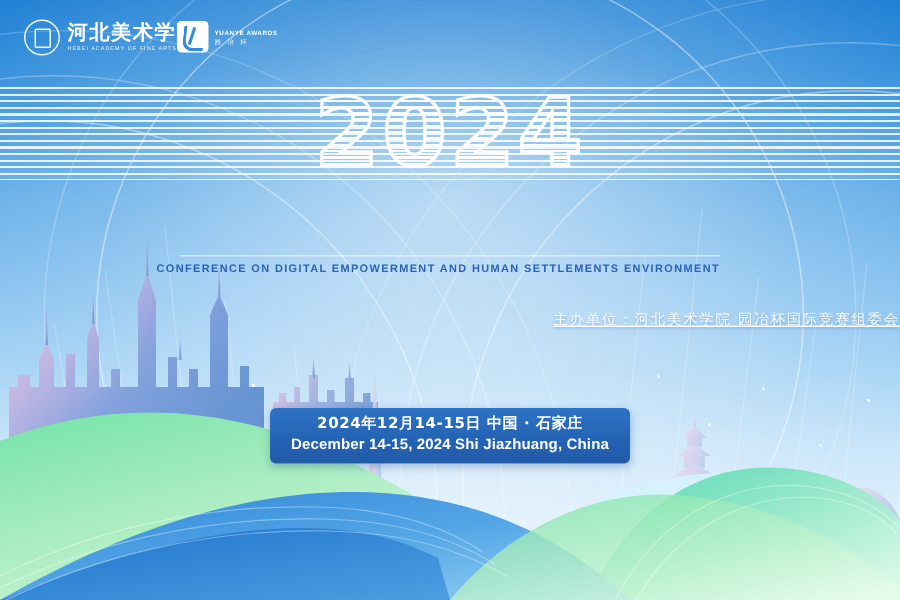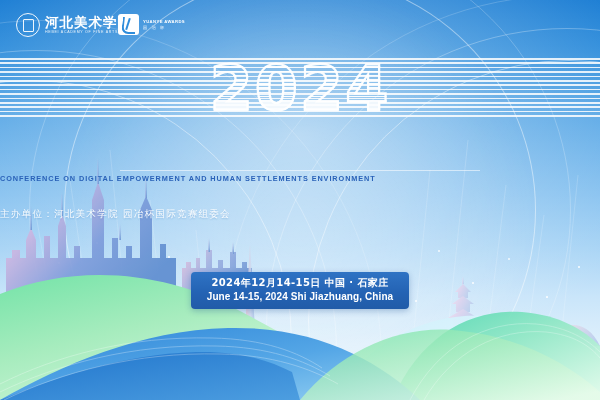--- a/index.html
+++ b/index.html
@@ -96,35 +96,36 @@
 
   
   .title-cn{
     position:absolute;left:0;top:126px;width:600px;text-align:center;
     font-family:"DejaVu Sans","Liberation Sans",sans-serif;
     font-size:33px;line-height:40px;font-weight:700;letter-spacing:2.5px;
     color:#18409a;
     text-shadow:0 1px 2px rgba(255,255,255,.45);
   }
   .title-en{
-    position:absolute;left:0;top:173px;width:480px;text-align:left;
+    position:absolute;left:0;top:173px;width:480px;text-align:right;
     font-size:7.3px;line-height:11px;letter-spacing:.92px;font-weight:600;
     color:#2a62b8;white-space:nowrap;
   }
   .title-rule{
     position:absolute;left:50%;top:170px;transform:translateX(-50%);
     width:360px;height:1px;background:rgba(255,255,255,.55);
   }
 
   .organizer{
-    position:absolute;left:0;top:207px;width:600px;text-align:left;
+    position:absolute;left:0;top:207px;width:600px;text-align:right;
     font-family:"DejaVu Sans","Liberation Sans",sans-serif;
     font-size:9.6px;line-height:14px;letter-spacing:1.2px;
     color:#ffffff;opacity:.95;
     text-shadow:0 1px 2px rgba(40,110,180,.35);
+    text-decoration:underline;
   }
 
   
   .date-plate{
     position:absolute;left:50%;top:272px;transform:translateX(-50%);
     min-width:190px;padding:4px 14px 5px;
     border-radius:4px;text-align:center;
     background:linear-gradient(180deg,#2f73c4 0%,#2463b4 55%,#215ba8 100%);
     box-shadow:0 2px 6px rgba(20,70,140,.30);
   }
@@ -354,16 +355,16 @@
     <div class="year-lines"></div>
   </div>
 
   <div class="title-rule"></div>
   <div class="title-en">CONFERENCE ON DIGITAL EMPOWERMENT AND HUMAN SETTLEMENTS ENVIRONMENT</div>
 
   <div class="organizer">主办单位：河北美术学院  园冶杯国际竞赛组委会</div>
 
   <div class="date-plate">
     <div class="date-cn">2024年12月14-15日  中国 · 石家庄</div>
-    <div class="date-en">June 14-15, 2024 Shi Jiazhuang, China</div>
+    <div class="date-en">December 14-15, 2024 Shi Jiazhuang, China</div>
   </div>
 
 </div>
 
 </body></html>

